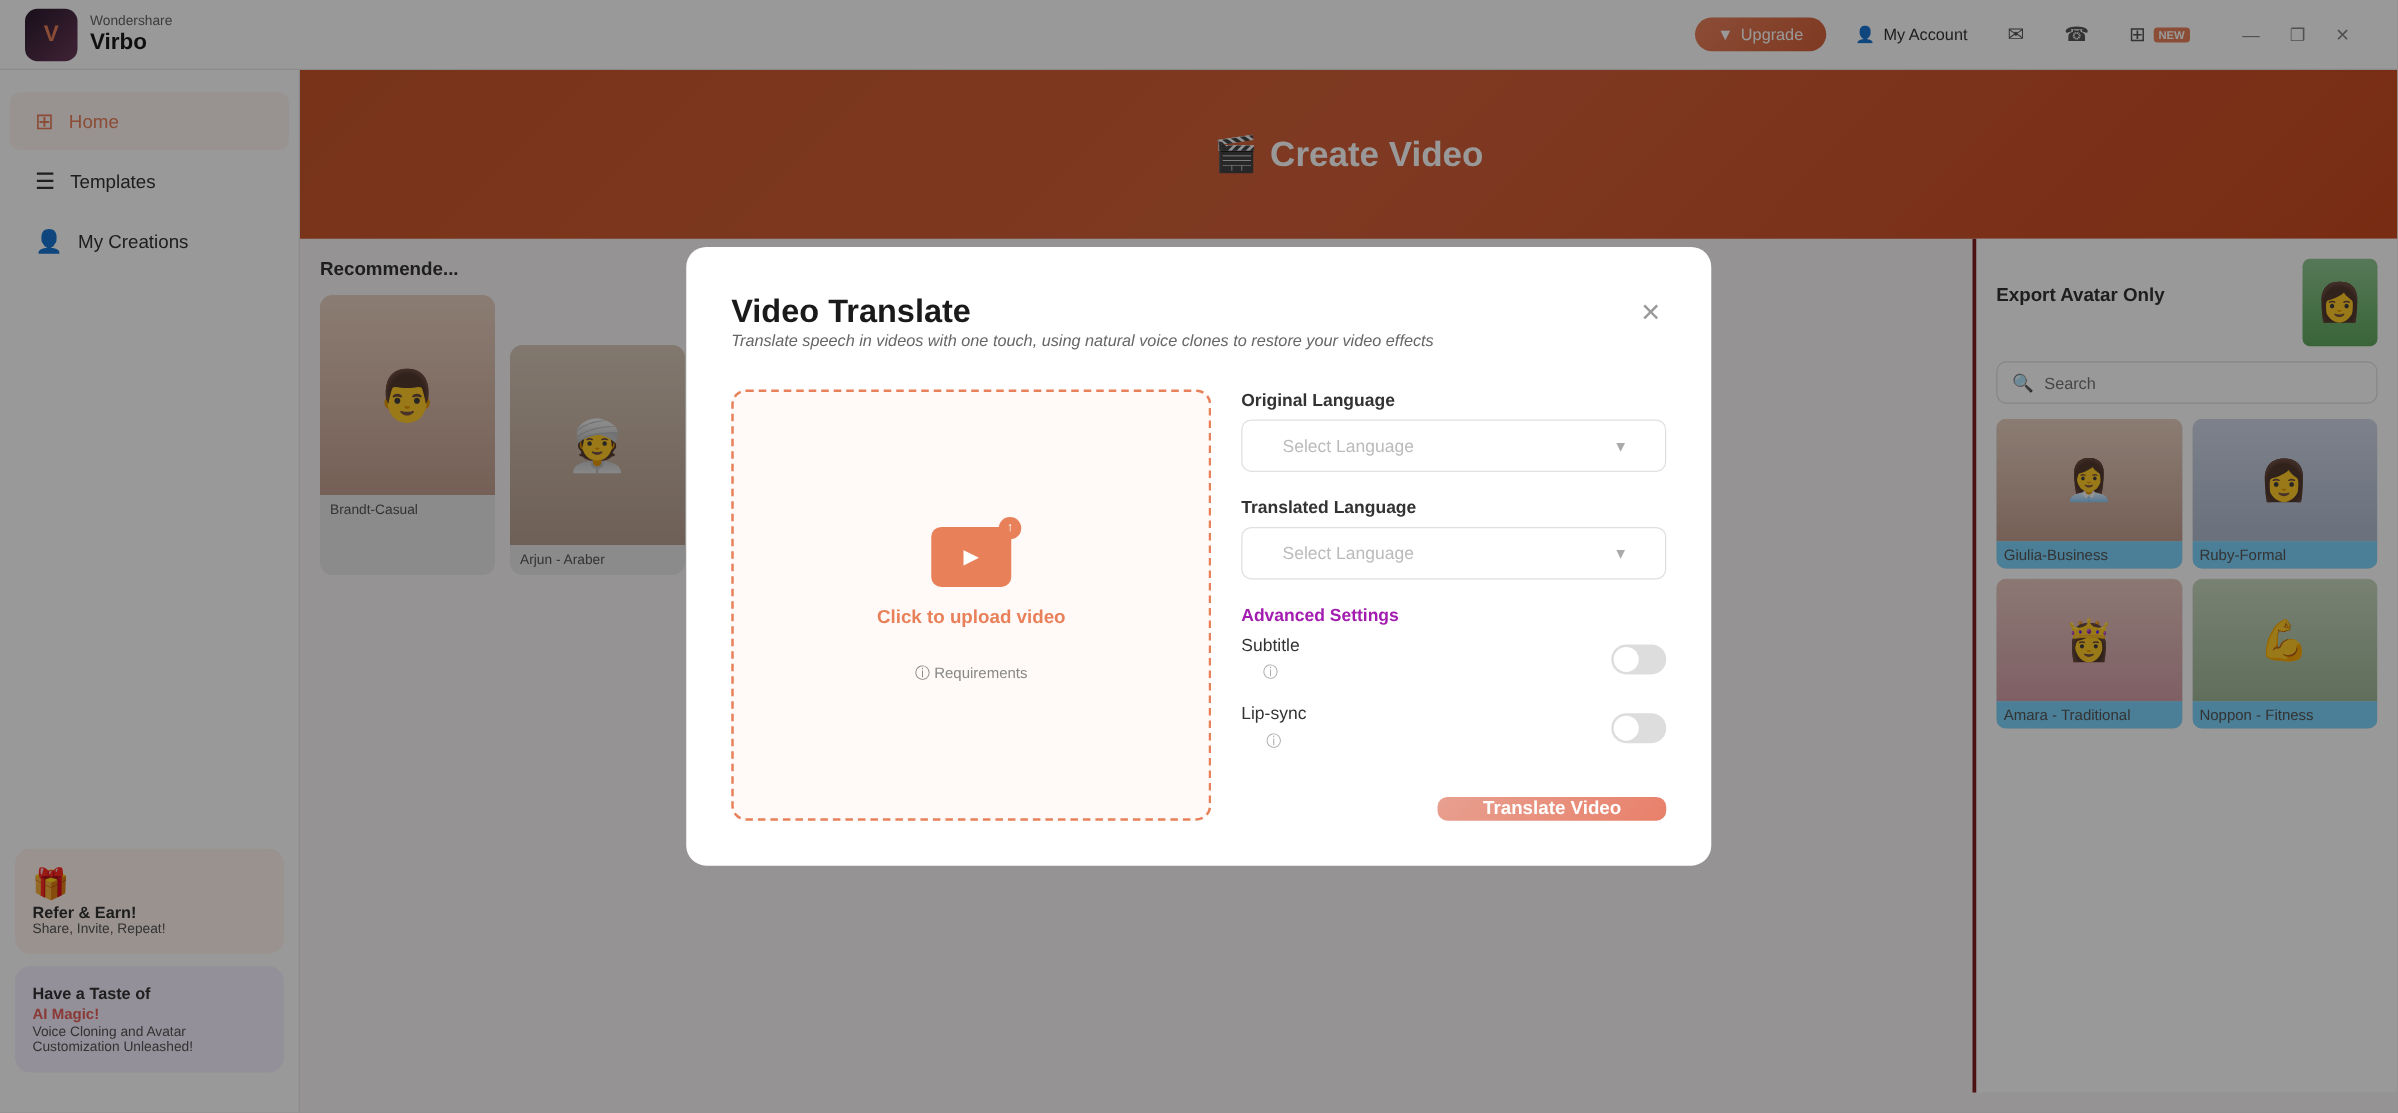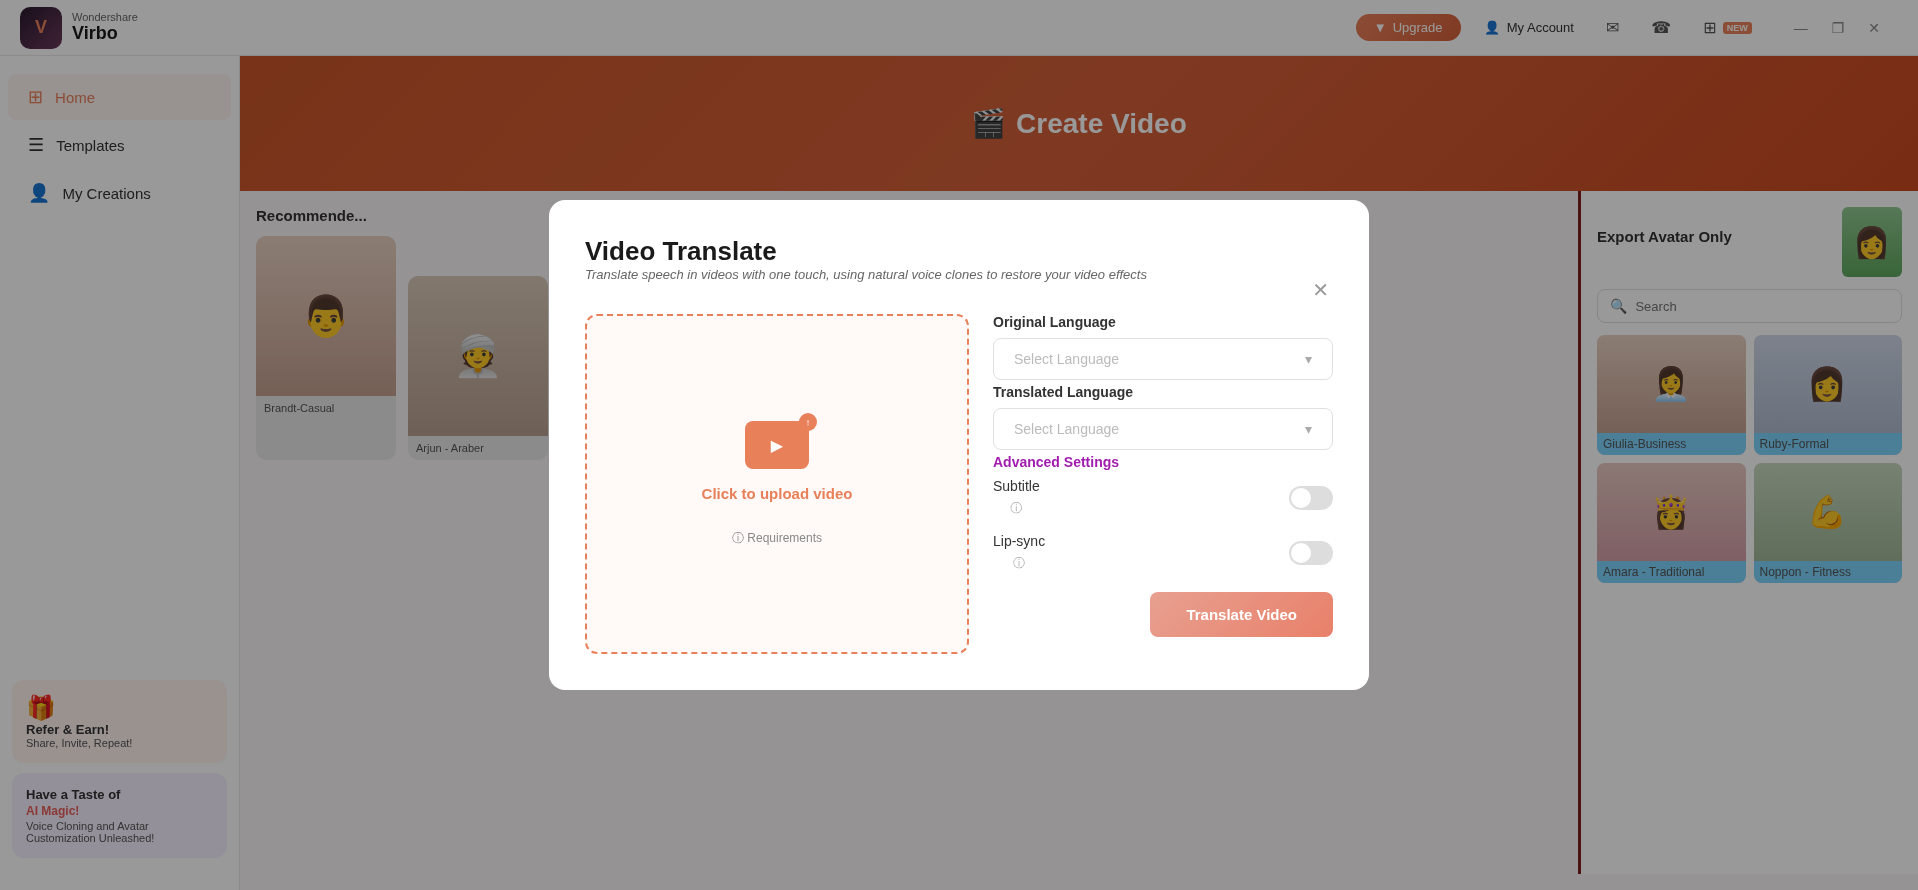--- a/index.html
+++ b/index.html
@@ -148,21 +148,21 @@
       position: fixed; top: 0; left: 0; right: 0; bottom: 0;
       background: rgba(0,0,0,0.4); z-index: 100;
     }
 
     
     .modal {
       position: fixed; top: 50%; left: 50%; transform: translate(-50%, -50%);
       background: #fff; border-radius: 16px; width: 820px; max-height: 85vh;
       z-index: 101; padding: 36px; overflow: hidden;
     }
-    .modal-header { display: flex; justify-content: space-between; align-items: flex-end; margin-bottom: 8px; }
+    .modal-header { display: flex; justify-content: space-between; align-items: flex-start; margin-bottom: 8px; }
     .modal-title { font-size: 26px; font-weight: 700; color: #1a1a1a; }
     .modal-subtitle { font-size: 13px; color: #666; margin-bottom: 24px; font-style: italic; }
     .modal-close {
       background: none; border: none; cursor: pointer;
       color: #999; font-size: 20px; padding: 4px;
     }
     .modal-body { display: flex; gap: 24px; }
 
     
     .upload-area {
@@ -183,25 +183,25 @@
       position: absolute; top: -8px; right: -8px;
       width: 18px; height: 18px; background: #e8805a; border-radius: 50%;
       display: flex; align-items: center; justify-content: center;
       color: #fff; font-size: 10px;
     }
     .upload-click-text { color: #e8805a; font-weight: 600; font-size: 15px; margin-bottom: 12px; cursor: pointer; }
     .upload-meta { font-size: 12px; color: #888; text-align: center; line-height: 1.8; }
     .requirements-link { color: #888; font-size: 12px; cursor: pointer; margin-top: 16px; }
 
     
-    .settings-panel { width: 340px; display: flex; flex-direction: column; gap: 4px; }
+    .settings-panel { width: 340px; display: flex; flex-direction: column; gap: 20px; }
     .field-label { font-size: 14px; font-weight: 600; color: #333; margin-bottom: 8px; }
     .select-dropdown {
       width: 100%; border: 1px solid #e0e0e0; border-radius: 8px;
-      padding: 12px 20px; font-size: 14px; color: #999;
+      padding: 12px 32px; font-size: 14px; color: #999;
       display: flex; justify-content: space-between; align-items: center;
       cursor: pointer; background: #fff;
     }
     .select-arrow { color: #aaa; font-size: 14px; }
 
     .advanced-title { font-size: 14px; font-weight: 600; color: #a21caf; }
     .toggle-row {
       display: flex; justify-content: space-between; align-items: center;
       padding: 8px 0;
     }
@@ -215,21 +215,21 @@
       content: ''; position: absolute; top: 2px; left: 2px;
       width: 20px; height: 20px; background: #fff; border-radius: 50%;
       transition: transform 0.2s;
     }
 
     
     .translate-btn-wrap { display: flex; justify-content: flex-end; margin-top: 8px; }
     .translate-btn {
       background: linear-gradient(135deg, #e8a090, #e8806a);
       color: #fff; border: none; border-radius: 8px;
-      padding: 14px 36px; font-size: 15px; font-weight: 600;
+      padding: 1px 36px; font-size: 15px; font-weight: 600;
       cursor: pointer;
       margin-left: 42px;
     }
 
     
     .avatar-img-1 { background: linear-gradient(180deg, #e8d0c0, #c4a090); }
     .avatar-img-2 { background: linear-gradient(180deg, #d0d8e8, #b0bcd0); }
     .avatar-img-3 { background: linear-gradient(180deg, #e8c8c0, #d4a0a8); }
     .avatar-img-4 { background: linear-gradient(180deg, #c8d8c0, #a0b898); }
   </style>

